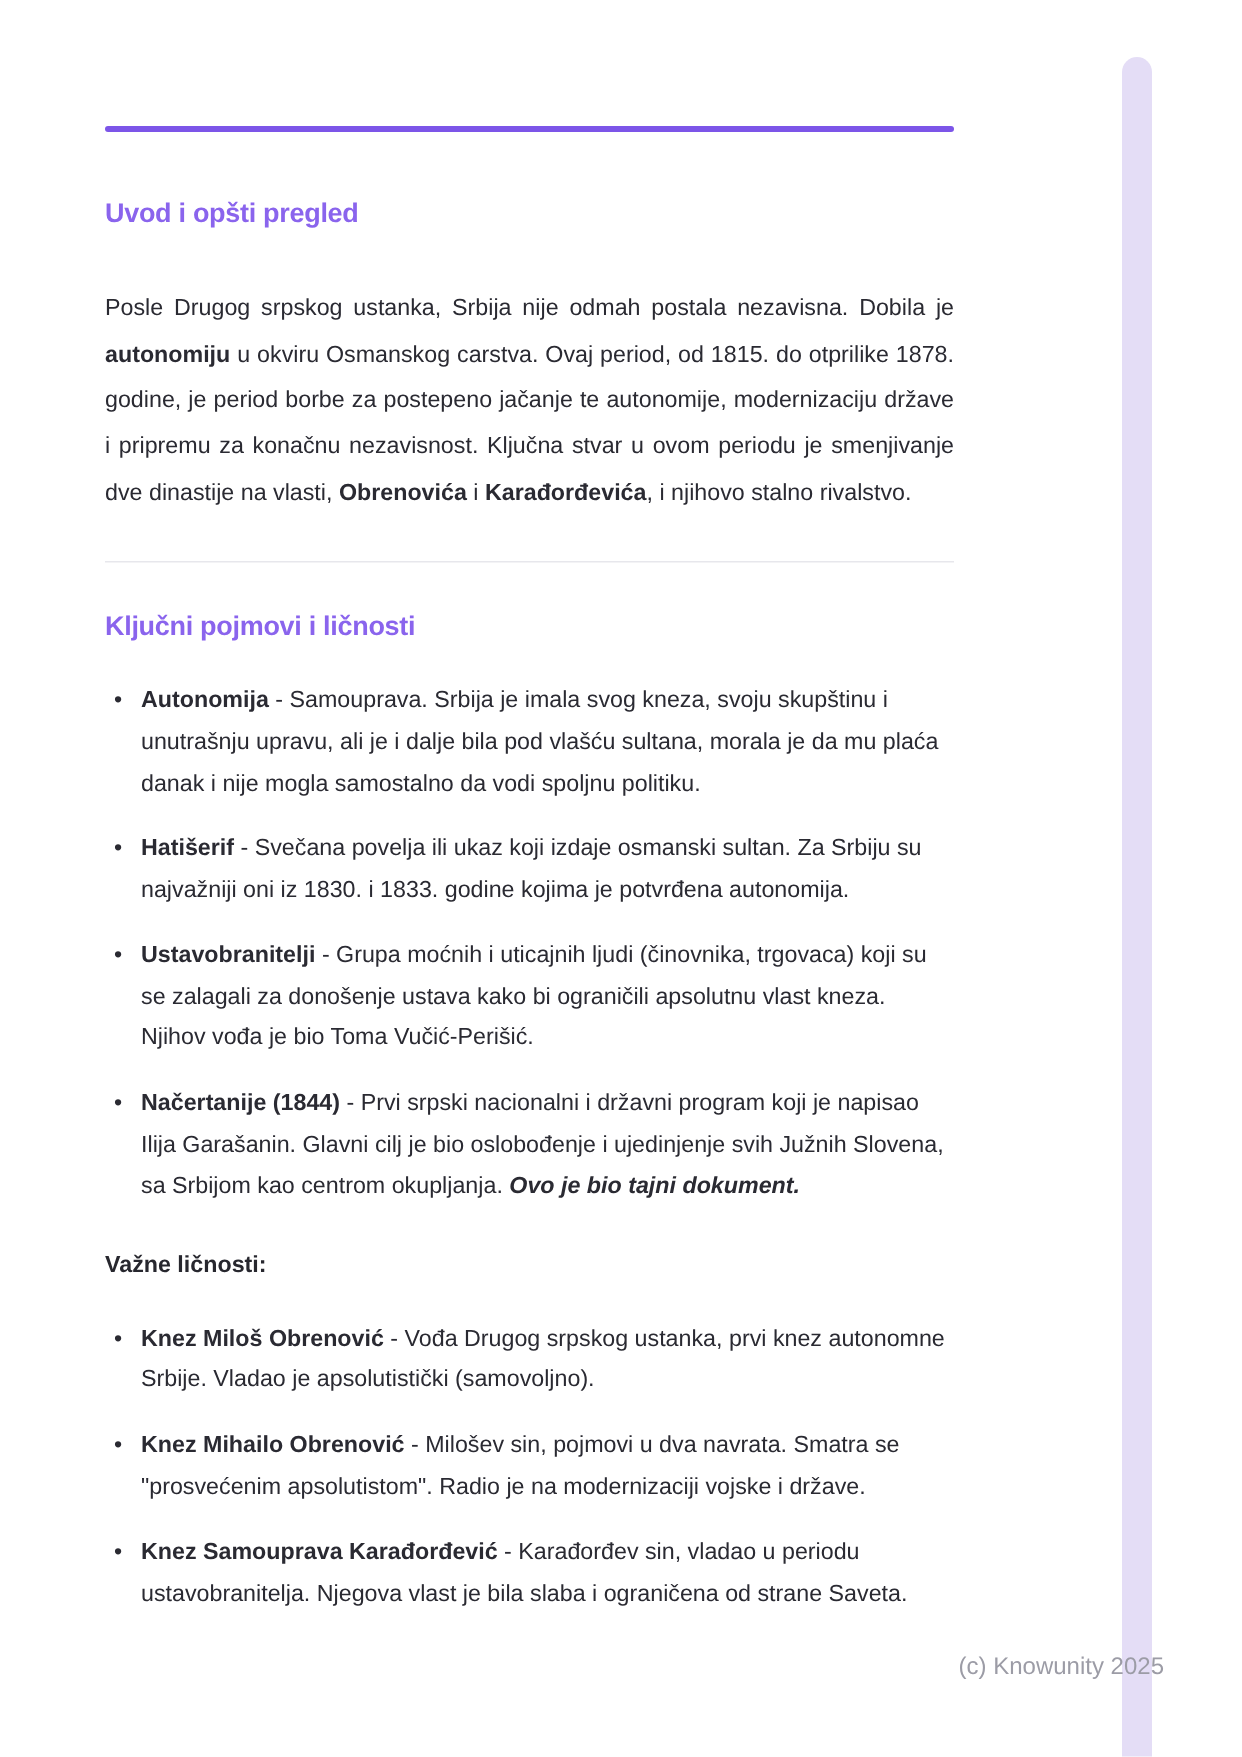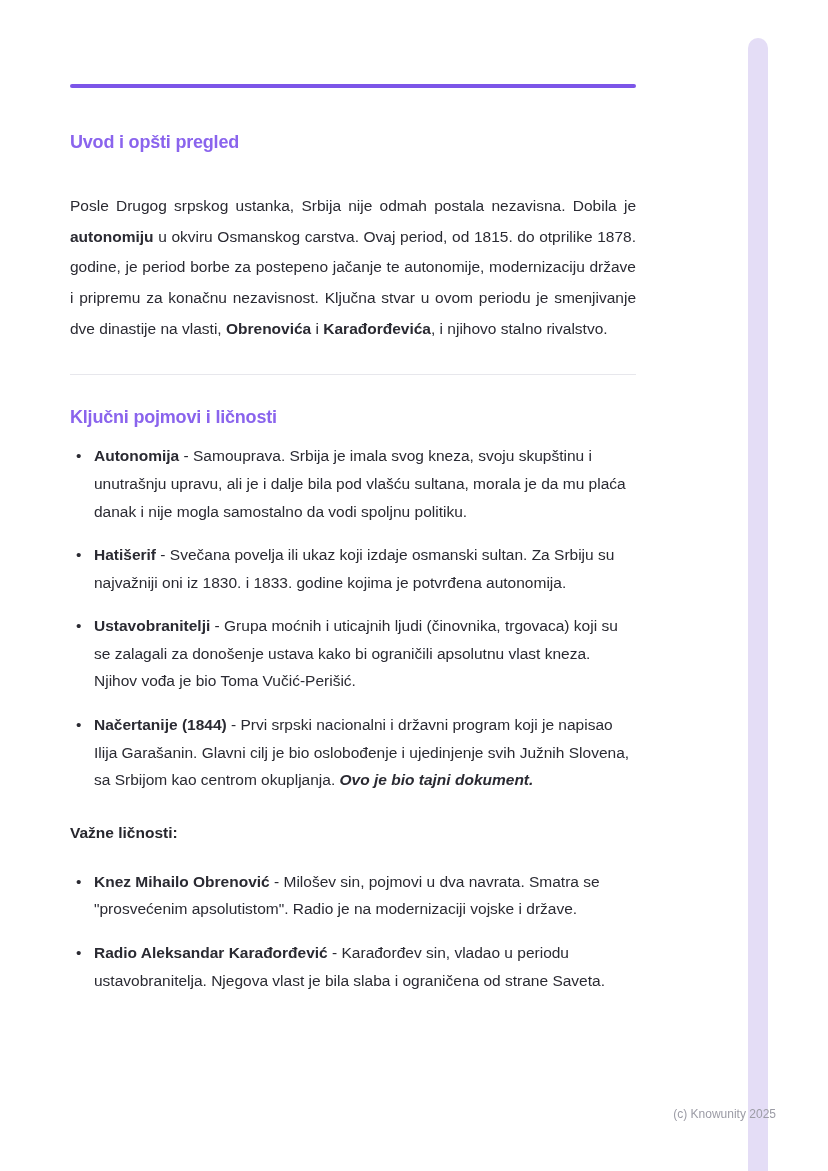--- a/index.html
+++ b/index.html
@@ -51,21 +51,21 @@
     text-align: justify;
     color: #2a2a32;
   }
   hr.divider {
     border: none;
     border-top: 1px solid #e7e7ec;
     margin-top: 30px;
   }
   ul.bullet-list {
     list-style: none;
-    margin-top: 14px;
+    margin-top: 25px;
   }
   ul.bullet-list li {
     position: relative;
     padding-left: 24px;
     margin-bottom: 16px;
     font-size: 15.5px;
     line-height: 1.78;
     color: #2a2a32;
   }
   ul.bullet-list li::before {
@@ -80,21 +80,21 @@
     font-size: 15.5px;
     font-weight: 700;
     color: #27272e;
   }
   ul.persons { margin-top: 26px; }
   .b { font-weight: 700; }
   .i { font-style: italic; font-weight: bold; }
   .footer {
     position: absolute;
     right: 52px; bottom: 50px;
-    font-size: 12px;
+    font-size: 16px;
     color: #9c9ca6;
   }
 </style>
 </head>
 <body>
 
 <div class="scroll-strip"></div>
 
 <main class="content">
 
@@ -113,20 +113,21 @@
     <ul class="bullet-list">
       <li><span class="b">Autonomija</span><span> - Samouprava. Srbija je imala svog kneza, svoju skupštinu i unutrašnju upravu, ali je i dalje bila pod vlašću sultana, morala je da mu plaća danak i nije mogla samostalno da vodi spoljnu politiku.</span></li>
       <li><span class="b">Hatišerif</span><span> - Svečana povelja ili ukaz koji izdaje osmanski sultan. Za Srbiju su najvažniji oni iz 1830. i 1833. godine kojima je potvrđena autonomija.</span></li>
       <li><span class="b">Ustavobranitelji</span><span> - Grupa moćnih i uticajnih ljudi (činovnika, trgovaca) koji su se zalagali za donošenje ustava kako bi ograničili apsolutnu vlast kneza. Njihov vođa je bio Toma Vučić-Perišić.</span></li>
       <li><span class="b">Načertanije (1844)</span><span> - Prvi srpski nacionalni i državni program koji je napisao Ilija Garašanin. Glavni cilj je bio oslobođenje i ujedinjenje svih Južnih Slovena, sa Srbijom kao centrom okupljanja. </span><span class="i">Ovo je bio tajni dokument.</span></li>
     </ul>
 
     <p class="subheading">Važne ličnosti:</p>
 
     <ul class="bullet-list persons">
+      <li><span class="b">Knez Miloš Obrenović</span><span> - Vođa Drugog srpskog ustanka, prvi knez autonomne Srbije. Vladao je apsolutistički (samovoljno).</span></li>
       <li><span class="b">Knez Mihailo Obrenović</span><span> - Milošev sin, pojmovi u dva navrata. Smatra se "prosvećenim apsolutistom". Radio je na modernizaciji vojske i države.</span></li>
-      <li><span class="b">Radio Aleksandar Karađorđević</span><span> - Karađorđev sin, vladao u periodu ustavobranitelja. Njegova vlast je bila slaba i ograničena od strane Saveta.</span></li>
+      <li><span class="b">Knez Samouprava Karađorđević</span><span> - Karađorđev sin, vladao u periodu ustavobranitelja. Njegova vlast je bila slaba i ograničena od strane Saveta.</span></li>
     </ul>
   </section>
 
 </main>
 
 <div class="footer">(c) Knowunity 2025</div>
 
 </body></html>

